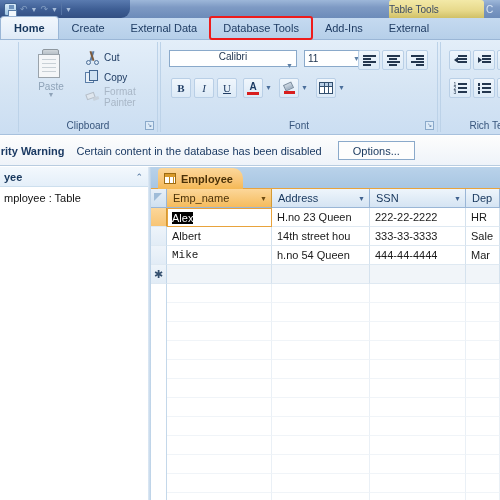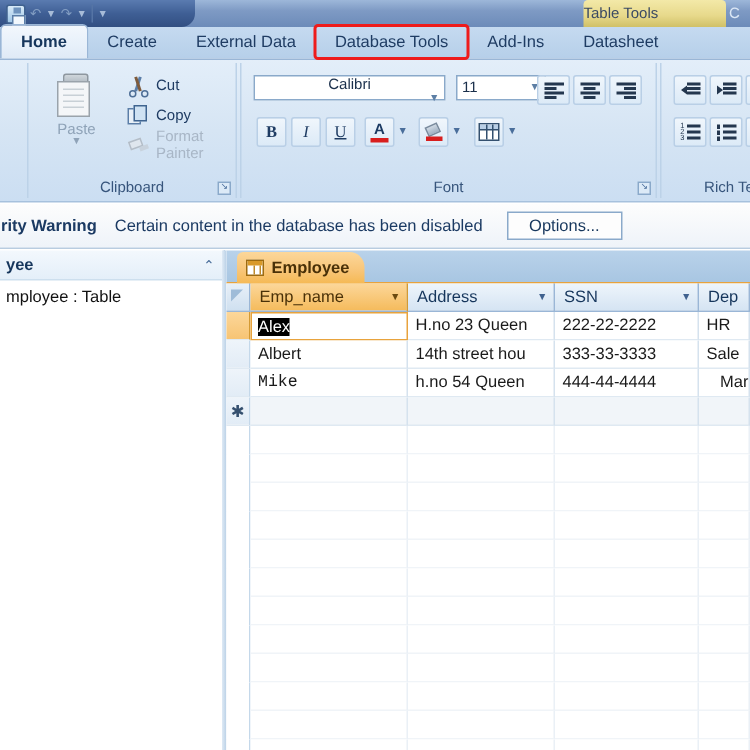--- a/index.html
+++ b/index.html
@@ -352,21 +352,21 @@
     <div class="tab">
       <span>External Data</span>
     </div>
     <div class="tab highlight">
       <span>Database Tools</span>
     </div>
     <div class="tab">
       <span>Add-Ins</span>
     </div>
     <div class="tab">
-      <span>Datasheet</span>
+      <span>External</span>
     </div>
   </div>
 
   <div class="ribbon">
 
     <div class="group" id="g-clipboard">
       <div class="paste-btn">
         <div class="paste-ico">
           <div class="clip"></div>
             <div class="sheet"></div>
@@ -605,21 +605,21 @@
         <div class="rowsel"></div>
         <div class="cell" style="width:105px;font-family:Liberation Mono, monospace;">
           <span>Mike</span>
         </div>
         <div class="cell" style="width:98px;">
           <span>h.no 54 Queen</span>
         </div>
         <div class="cell" style="width:96px;">
           <span>444-44-4444</span>
         </div>
-        <div class="cell" style="width:34px;justify-content:flex-end;">
+        <div class="cell" style="width:34px;">
           <span>Mar</span>
         </div>
       </div>
 
       <div class="drow newrow">
         <div class="rowsel">
           <span>✱</span>
         </div>
         <div class="cell" style="width:105px;"></div>
         <div class="cell" style="width:98px;"></div>

